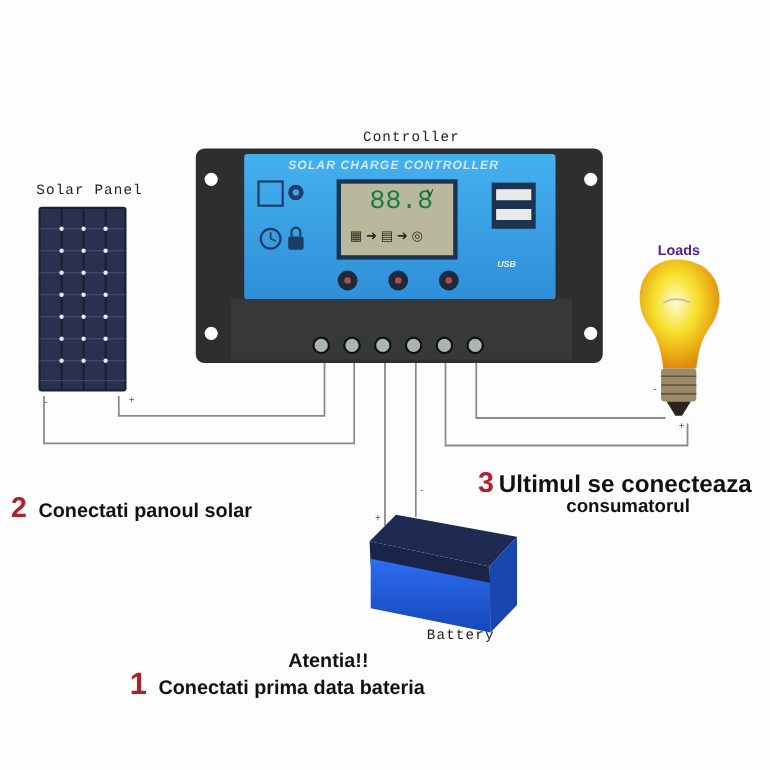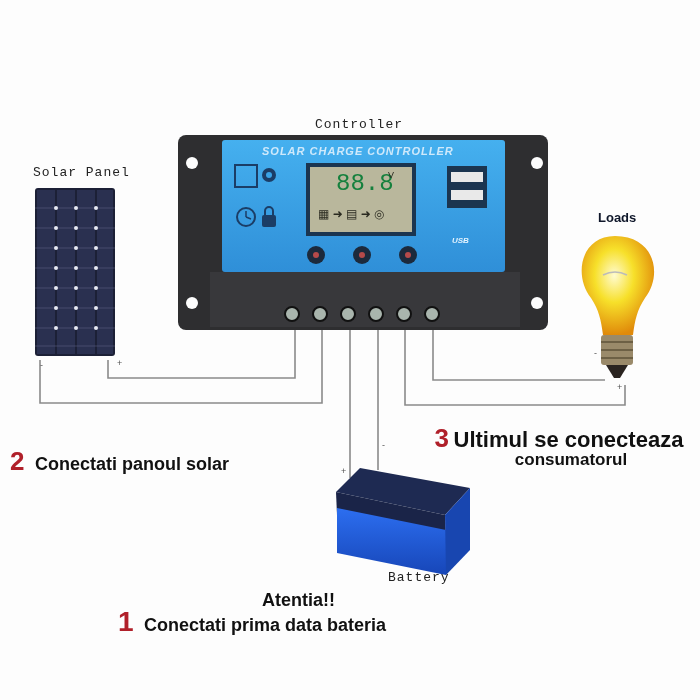--- a/index.html
+++ b/index.html
@@ -144,23 +144,23 @@
     </g>
 
     <g>
       <path d="M336,492 L360,468 L470,488 L445,515 Z" fill="#1e2a52"></path>
       <path d="M336,492 L445,515 L446,538 L337,515 Z" fill="#1a2448"></path>
       <path d="M337,508 L446,530 L446,575 L337,553 Z" fill="url(#batG)"></path>
       <path d="M445,515 L470,488 L470,550 L446,575 Z" fill="#1846b0"></path>
     </g>
   </svg>
 
-  <div class="abs mono lbl" style="left:315px;top:117px;">Controller</div>
+  <div class="abs mono lbl" style="left:330px;top:117px;">Controller</div>
   <div class="abs mono lbl" style="left:33px;top:165px;">Solar Panel</div>
-  <div class="abs" style="left:598px;top:210px;font-size:13px;font-weight:bold;color:#0f172a;">Loads</div>
+  <div class="abs" style="left:598px;top:220px;font-size:13px;font-weight:bold;color:#4c1d95;">Loads</div>
   <div class="abs mono lbl" style="left:352px;top:570px;margin-left:36px;">Battery</div>
 
   <div class="abs" style="left:262px;top:145px;font-size:11px;font-style:italic;font-weight:bold;color:#cfe9fb;letter-spacing:1px;">SOLAR CHARGE CONTROLLER</div>
   <div class="abs mono" style="left:336px;top:170px;font-size:24px;color:#15803d;">88.8</div>
   <div class="abs" style="left:388px;top:170px;font-size:9px;color:#2a2a20;">V</div>
   <div class="abs" style="left:318px;top:207px;font-size:12px;color:#2a2a20;">▦ ➜ ▤ ➜ ◎</div>
   <div class="abs" style="left:452px;top:212px;font-size:8px;font-weight:bold;color:#e3f3fe;font-style:italic;margin-top:24px;">USB</div>
 
   <div class="abs" style="left:40px;top:360px;font-size:9px;color:#555;">-</div>
   <div class="abs" style="left:117px;top:358px;font-size:9px;color:#555;">+</div>

